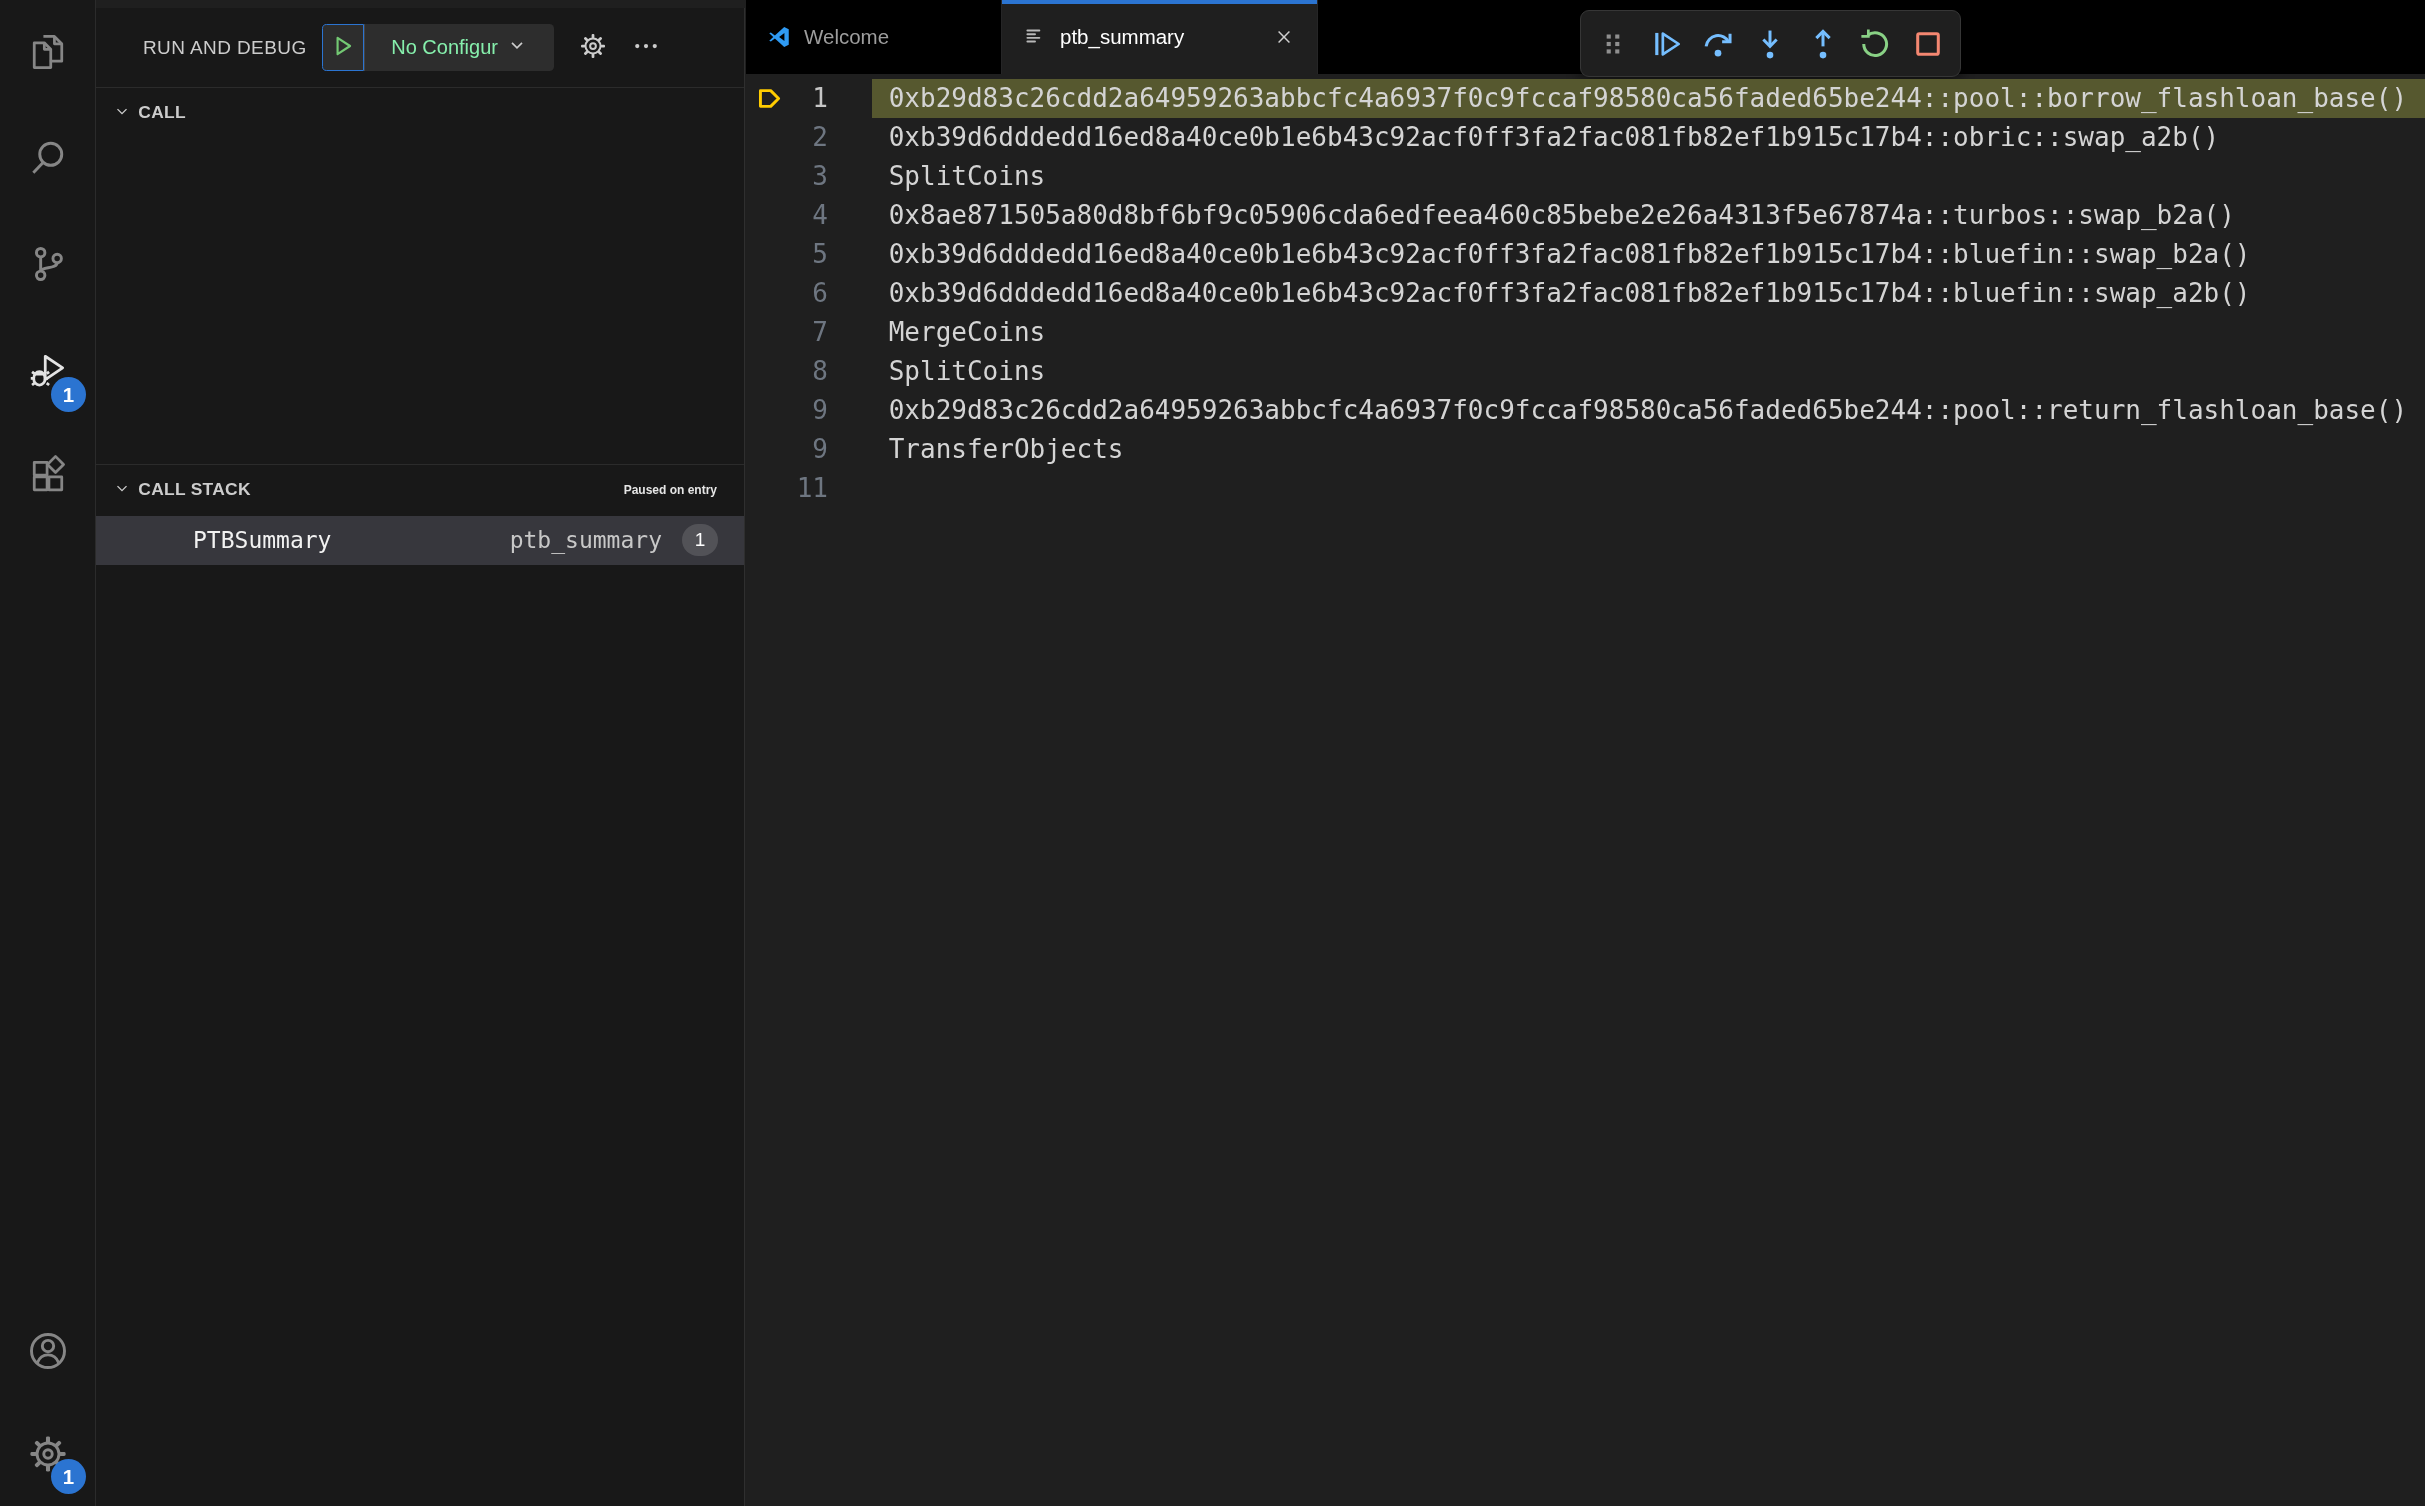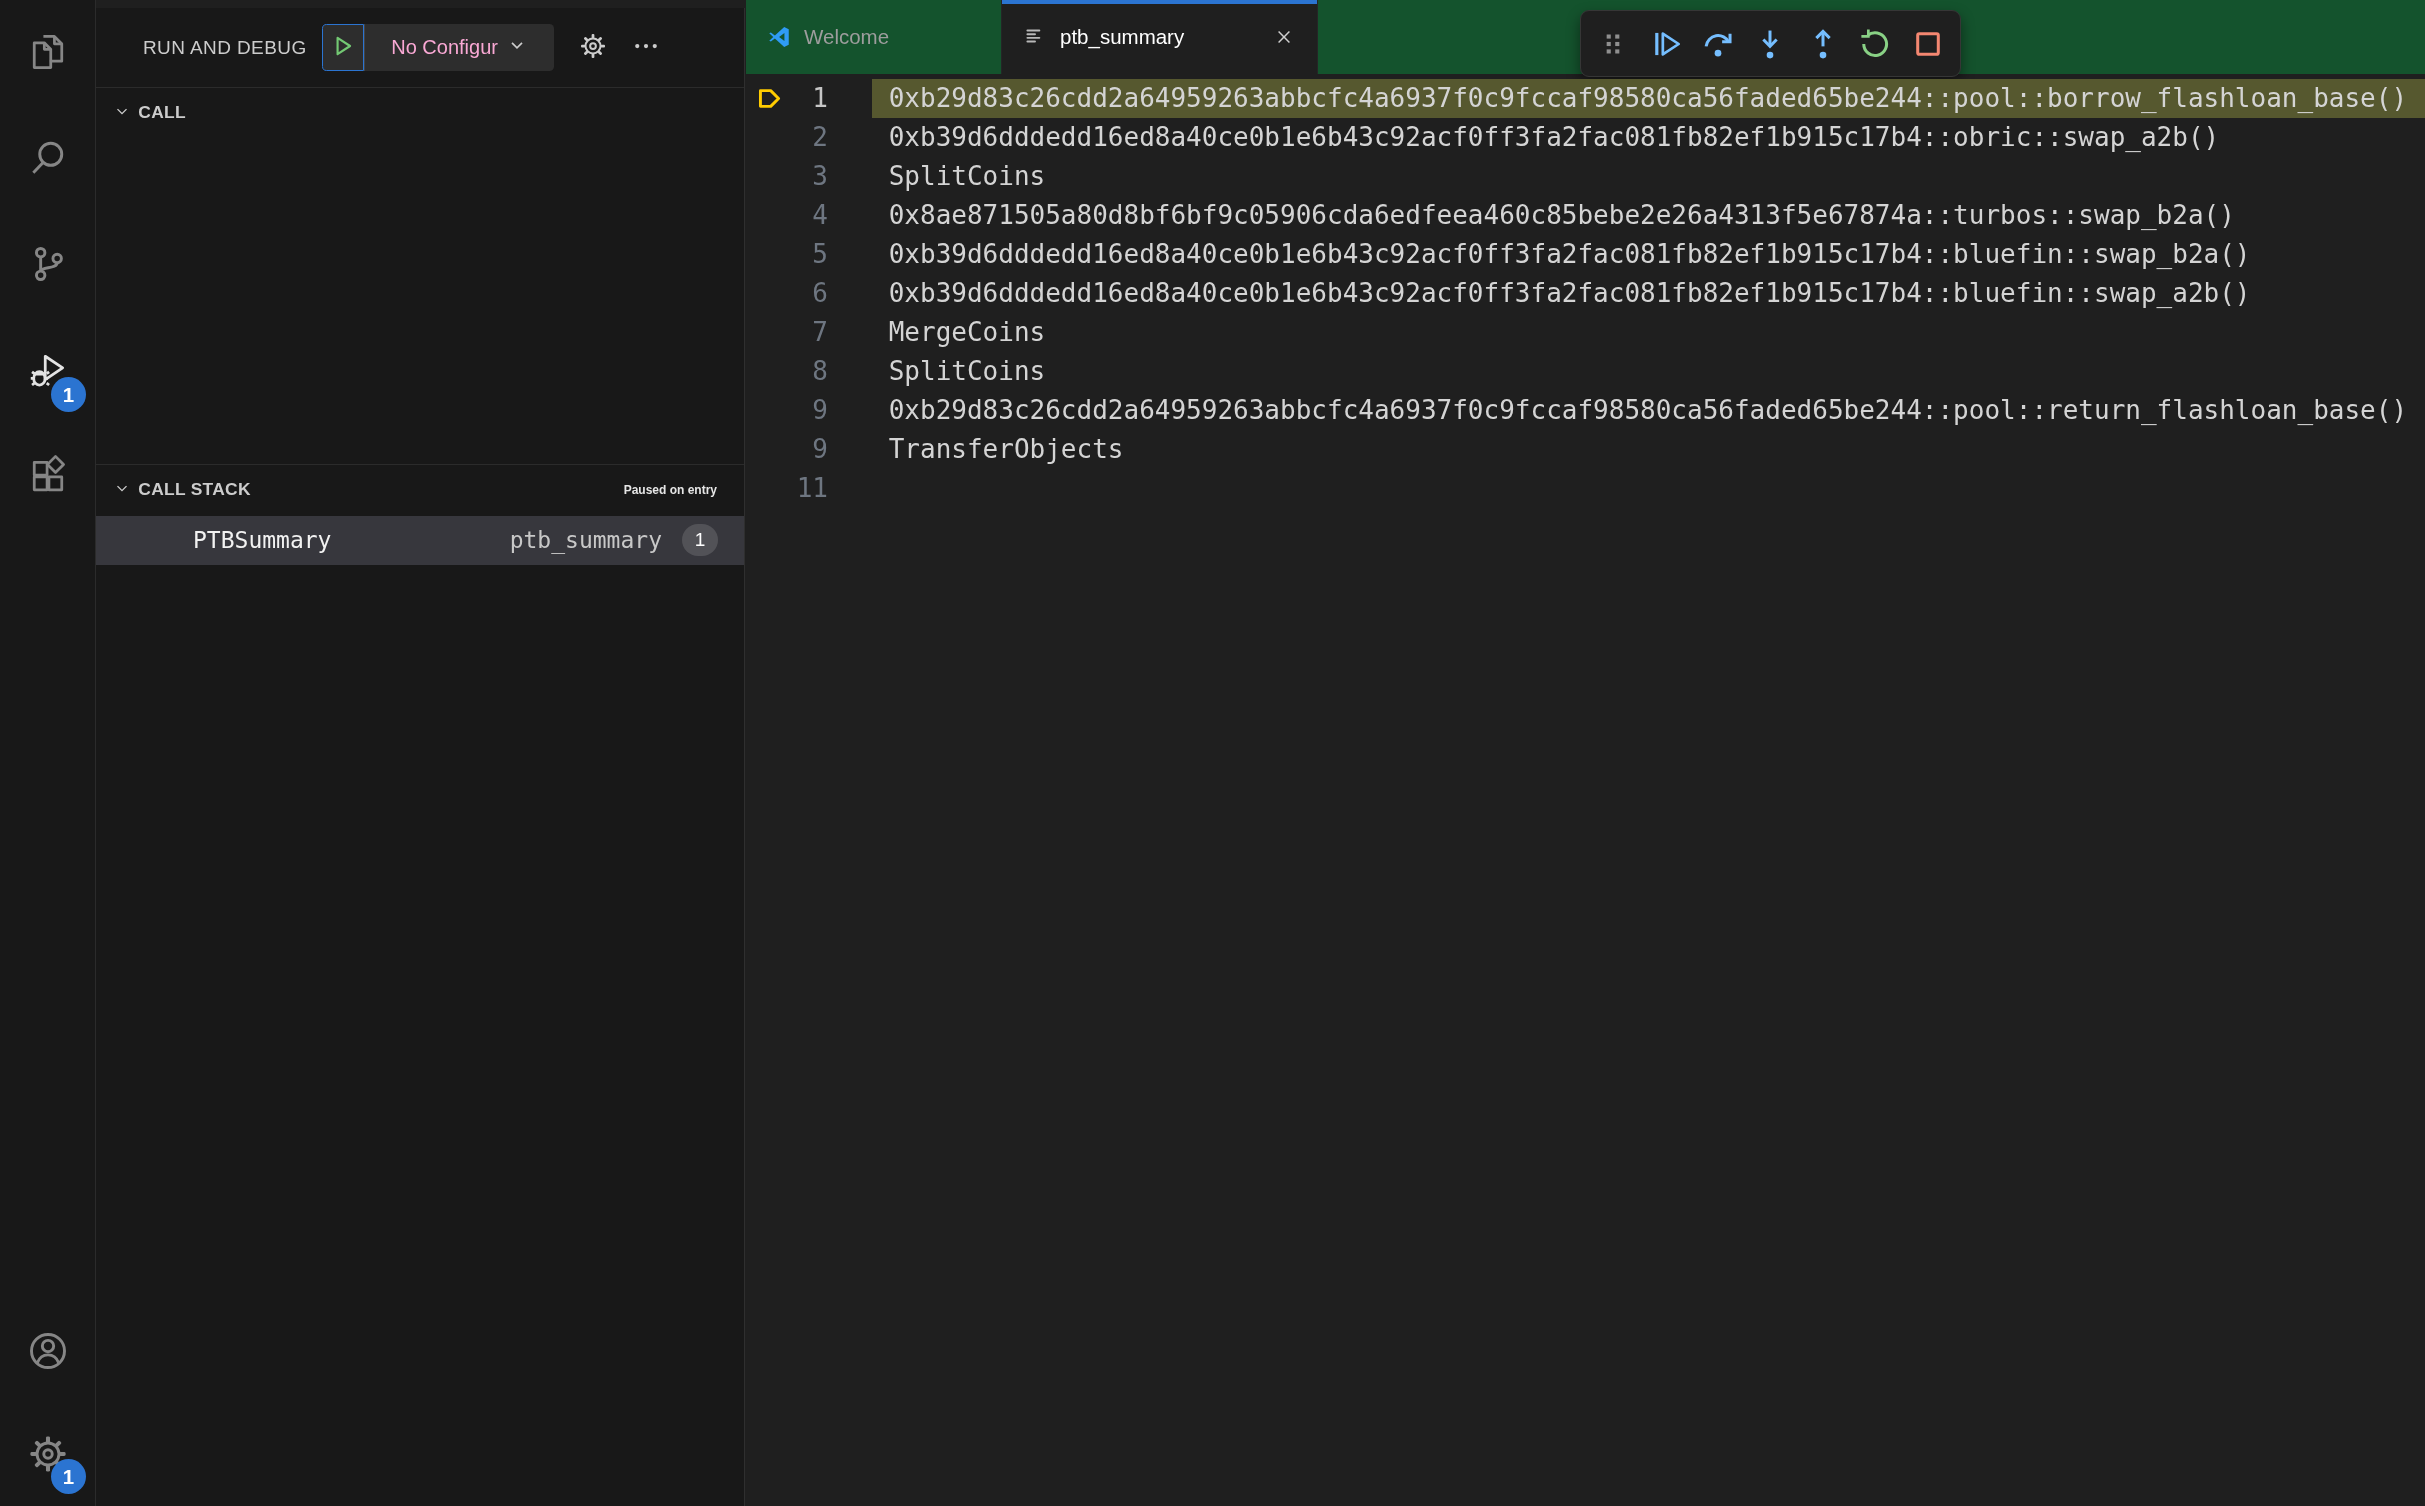--- a/index.html
+++ b/index.html
@@ -34,21 +34,21 @@
   .sidebar-title { margin-left:47px; font-size:19px; letter-spacing:0.4px; color:#cccccc; white-space:nowrap; }
   .debug-config { display:flex; height:47px; margin-left:15px; border-radius:4.6px; }
   .play-btn {
     width:42px; height:47px; background:#2d2d2d; border:1.5px solid var(--accent-blue);
     border-radius:4.6px 0 0 4.6px; display:flex; align-items:center; justify-content:center; cursor:pointer;
   }
   .play-btn svg { width:26px; height:26px; }
   .config-select {
     width:190px; background:#2d2d2d; border-radius:0 4.6px 4.6px 0; border-left:0.8px solid #444;
     display:flex; align-items:center; justify-content:center; gap:9px;
-    font-size:20px; color:#f9a8d4; cursor:pointer; white-space:nowrap;
+    font-size:20px; color:#86efac; cursor:pointer; white-space:nowrap;
   }
   .config-select svg { width:20px; height:20px; }
   .icon-btn { width:39px; height:39px; display:flex; align-items:center; justify-content:center; color:#cccccc; cursor:pointer; border-radius:6px; }
   .icon-btn svg { width:30px; height:30px; }
   .gear-btn { margin-left:20px; }
   .more-btn { margin-left:13.7px; }
   
   .section { border-top:0.8px solid #2b2b2b; overflow:hidden; }
   .sec-variables { height:561px; }
   .sec-watch { height:377px; }
@@ -66,21 +66,21 @@
   .frame-name { margin-left:97px; color:#f2f2f2; }
   .frame-file { margin-left:auto; color:#c8c8c8; }
   .frame-badge {
     margin:0 26px 0 20px; min-width:36px; height:32px; padding:0 9px;
     border-radius:16.7px; background:#525257; color:#ffffff;
     font-family:"Liberation Sans", sans-serif; font-size:19px;
     display:flex; align-items:center; justify-content:center;
   }
   
   .editor-group { position:absolute; left:746px; top:0; right:0; bottom:0; background:#1f1f1f; }
-  .tab-bar { position:absolute; left:0; top:0; right:0; height:74px; background:#14532d; display:flex; }
+  .tab-bar { position:absolute; left:0; top:0; right:0; height:74px; background:#000000; display:flex; }
   .tab {
     position:relative; display:flex; align-items:center; padding:0 20px; gap:12px;
     font-size:20.5px; color:#9d9d9d; border-right:0.8px solid #252526; cursor:pointer; white-space:nowrap;
   }
   .tab-welcome { width:256px; }
   .tab-active { width:316px; background:#1f1f1f; color:#ffffff; }
   .tab-active::before { content:""; position:absolute; left:0; top:0; right:0; height:3.8px; background:var(--accent-blue); }
   .tab svg.tab-icon { width:26px; height:26px; flex:none; }
   .tab .close-btn { margin-left:auto; width:27px; height:27px; display:flex; align-items:center; justify-content:center; border-radius:4.6px; color:#cfcfcf; }
   .tab .close-btn svg { width:20px; height:20px; }

